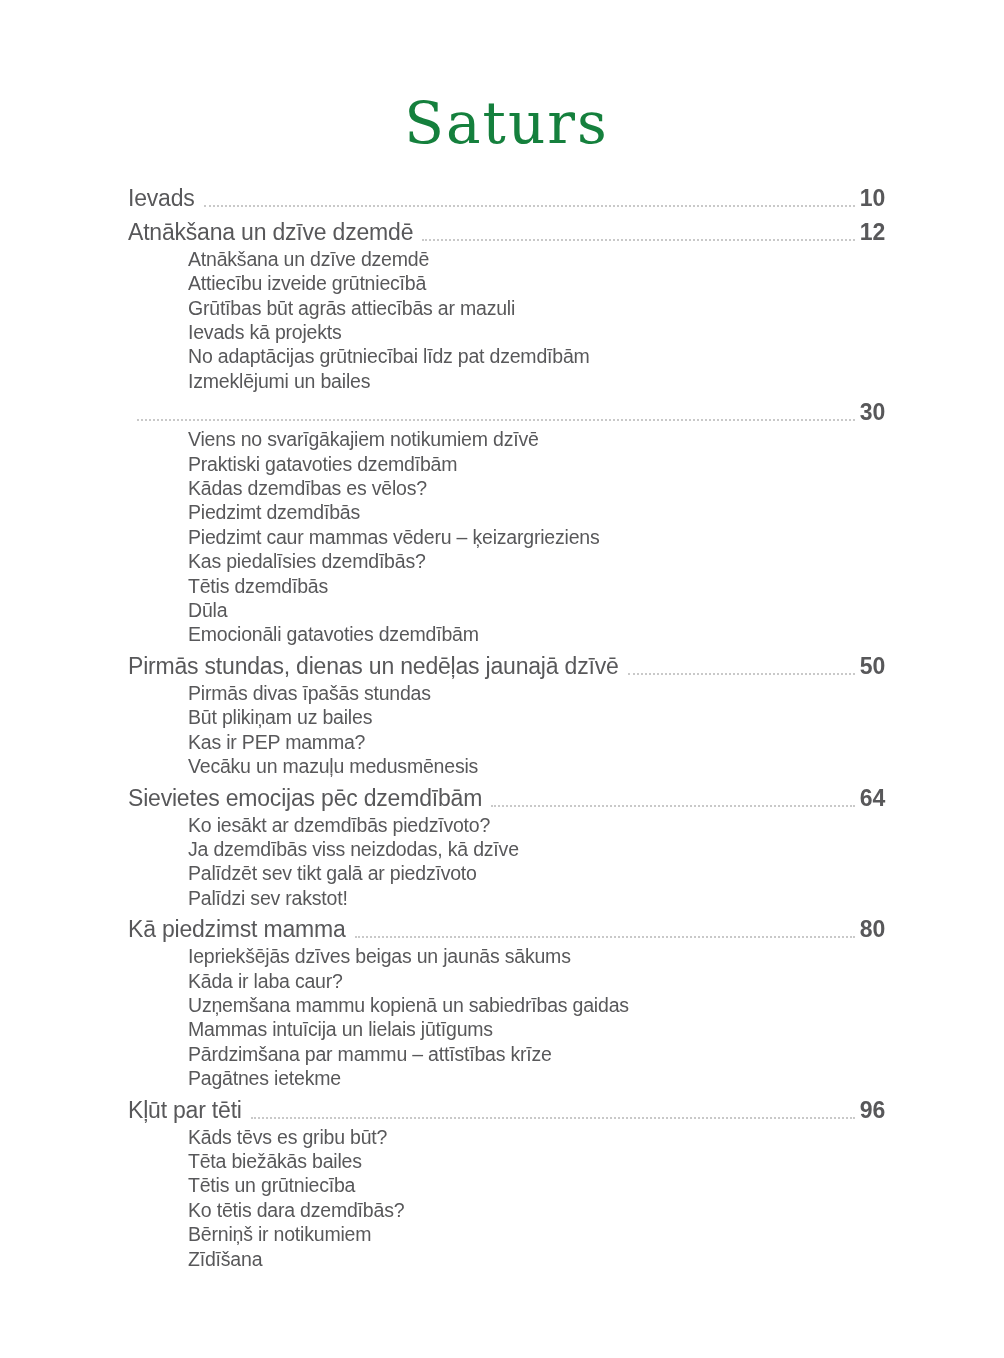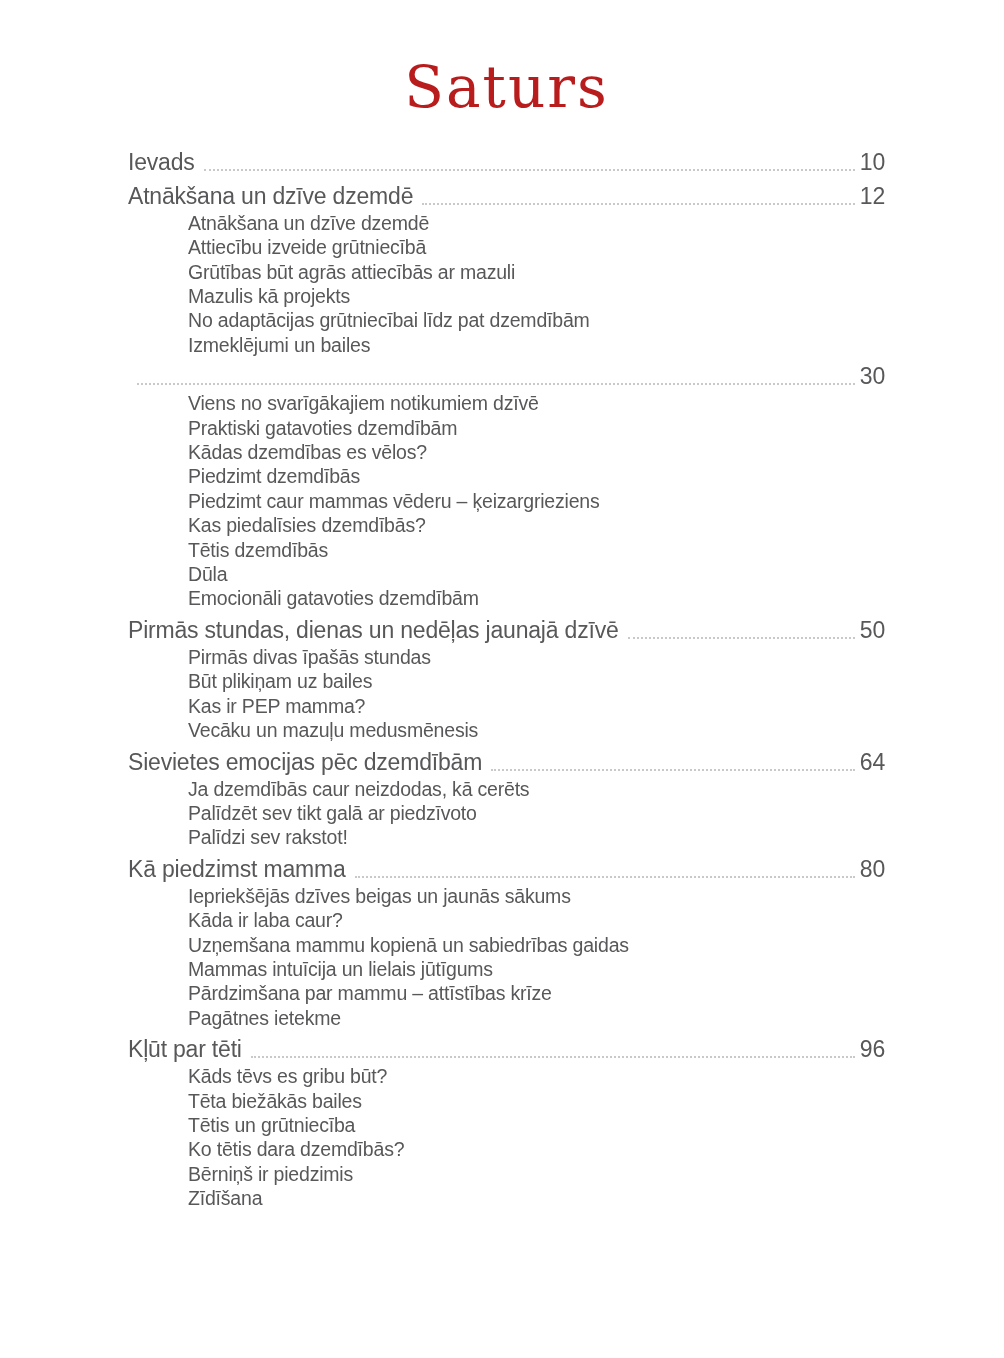--- a/index.html
+++ b/index.html
@@ -15,23 +15,23 @@
   .page {
     width: 1004px;
     height: 1358px;
     padding: 0 119px 0 128px;
   }
   .book-title {
     font-family: "DejaVu Serif", "Liberation Serif", serif;
     font-weight: normal;
     font-size: 58px;
     letter-spacing: 2px;
-    color: #b91c1c;
+    color: #15803d;
     text-align: center;
-    padding-top: 56px;
+    padding-top: 92px;
     line-height: 1.1;
   }
   .toc {
     margin-top: 28px;
   }
   .toc-entry-row {
     display: flex;
     align-items: center;
     font-size: 23px;
     line-height: 29px;
@@ -43,21 +43,21 @@
   .leader {
     flex: 1 1 auto;
     align-self: flex-end;
     height: 0;
     border-bottom: 2px dotted #c9c9c9;
     margin: 0 5px 6px 9px;
     min-width: 20px;
   }
   .toc-entry-page {
     white-space: nowrap;
-    font-weight: 400;
+    font-weight: 700;
   }
   .toc-sublist {
     list-style: none;
     padding-left: 60px;
     margin: 0;
   }
   .toc-sublist li {
     font-size: 19.5px;
     line-height: 24.4px;
     letter-spacing: -0.2px;
@@ -83,21 +83,21 @@
   <div class="toc-entry">
     <div class="toc-entry-row">
       <span class="toc-entry-label">Atnākšana un dzīve dzemdē</span>
       <span class="leader"></span>
       <span class="toc-entry-page">12</span>
     </div>
     <ul class="toc-sublist">
           <li>Atnākšana un dzīve dzemdē</li>
           <li>Attiecību izveide grūtniecībā</li>
           <li>Grūtības būt agrās attiecībās ar mazuli</li>
-          <li>Mazulis kā projekts</li>
+          <li>Ievads kā projekts</li>
           <li>No adaptācijas grūtniecībai līdz pat dzemdībām</li>
           <li>Izmeklējumi un bailes</li>
         </ul>
   </div>
 
   <div class="toc-entry">
     <div class="toc-entry-row">
       <span class="leader"></span>
       <span class="toc-entry-page">30</span>
     </div>
@@ -128,21 +128,22 @@
         </ul>
   </div>
 
   <div class="toc-entry">
     <div class="toc-entry-row">
       <span class="toc-entry-label">Sievietes emocijas pēc dzemdībām</span>
       <span class="leader"></span>
       <span class="toc-entry-page">64</span>
     </div>
     <ul class="toc-sublist">
-          <li>Ja dzemdībās caur neizdodas, kā cerēts</li>
+          <li>Ko iesākt ar dzemdībās piedzīvoto?</li>
+          <li>Ja dzemdībās viss neizdodas, kā dzīve</li>
           <li>Palīdzēt sev tikt galā ar piedzīvoto</li>
           <li>Palīdzi sev rakstot!</li>
         </ul>
   </div>
 
   <div class="toc-entry">
     <div class="toc-entry-row">
       <span class="toc-entry-label">Kā piedzimst mamma</span>
       <span class="leader"></span>
       <span class="toc-entry-page">80</span>
@@ -161,18 +162,18 @@
     <div class="toc-entry-row">
       <span class="toc-entry-label">Kļūt par tēti</span>
       <span class="leader"></span>
       <span class="toc-entry-page">96</span>
     </div>
     <ul class="toc-sublist">
           <li>Kāds tēvs es gribu būt?</li>
           <li>Tēta biežākās bailes</li>
           <li>Tētis un grūtniecība</li>
           <li>Ko tētis dara dzemdībās?</li>
-          <li>Bērniņš ir piedzimis</li>
+          <li>Bērniņš ir notikumiem</li>
           <li>Zīdīšana</li>
         </ul>
   </div>
 </div>
 </div>
 
 </body></html>

